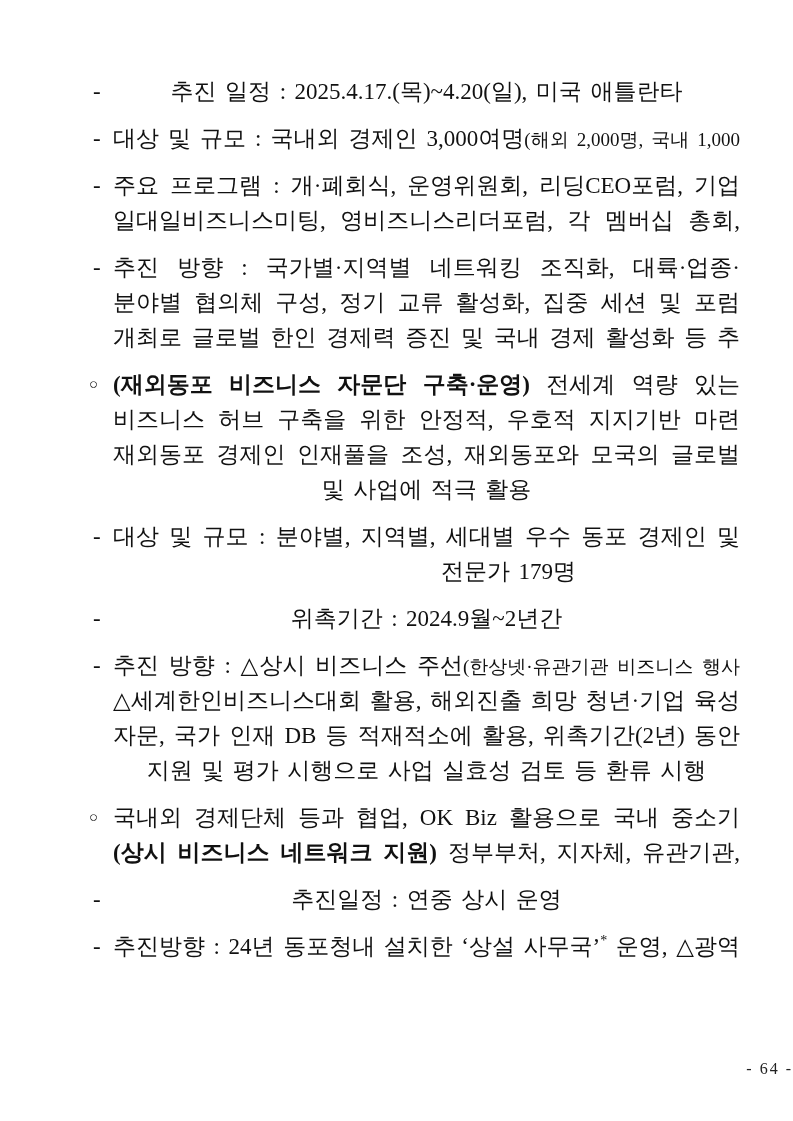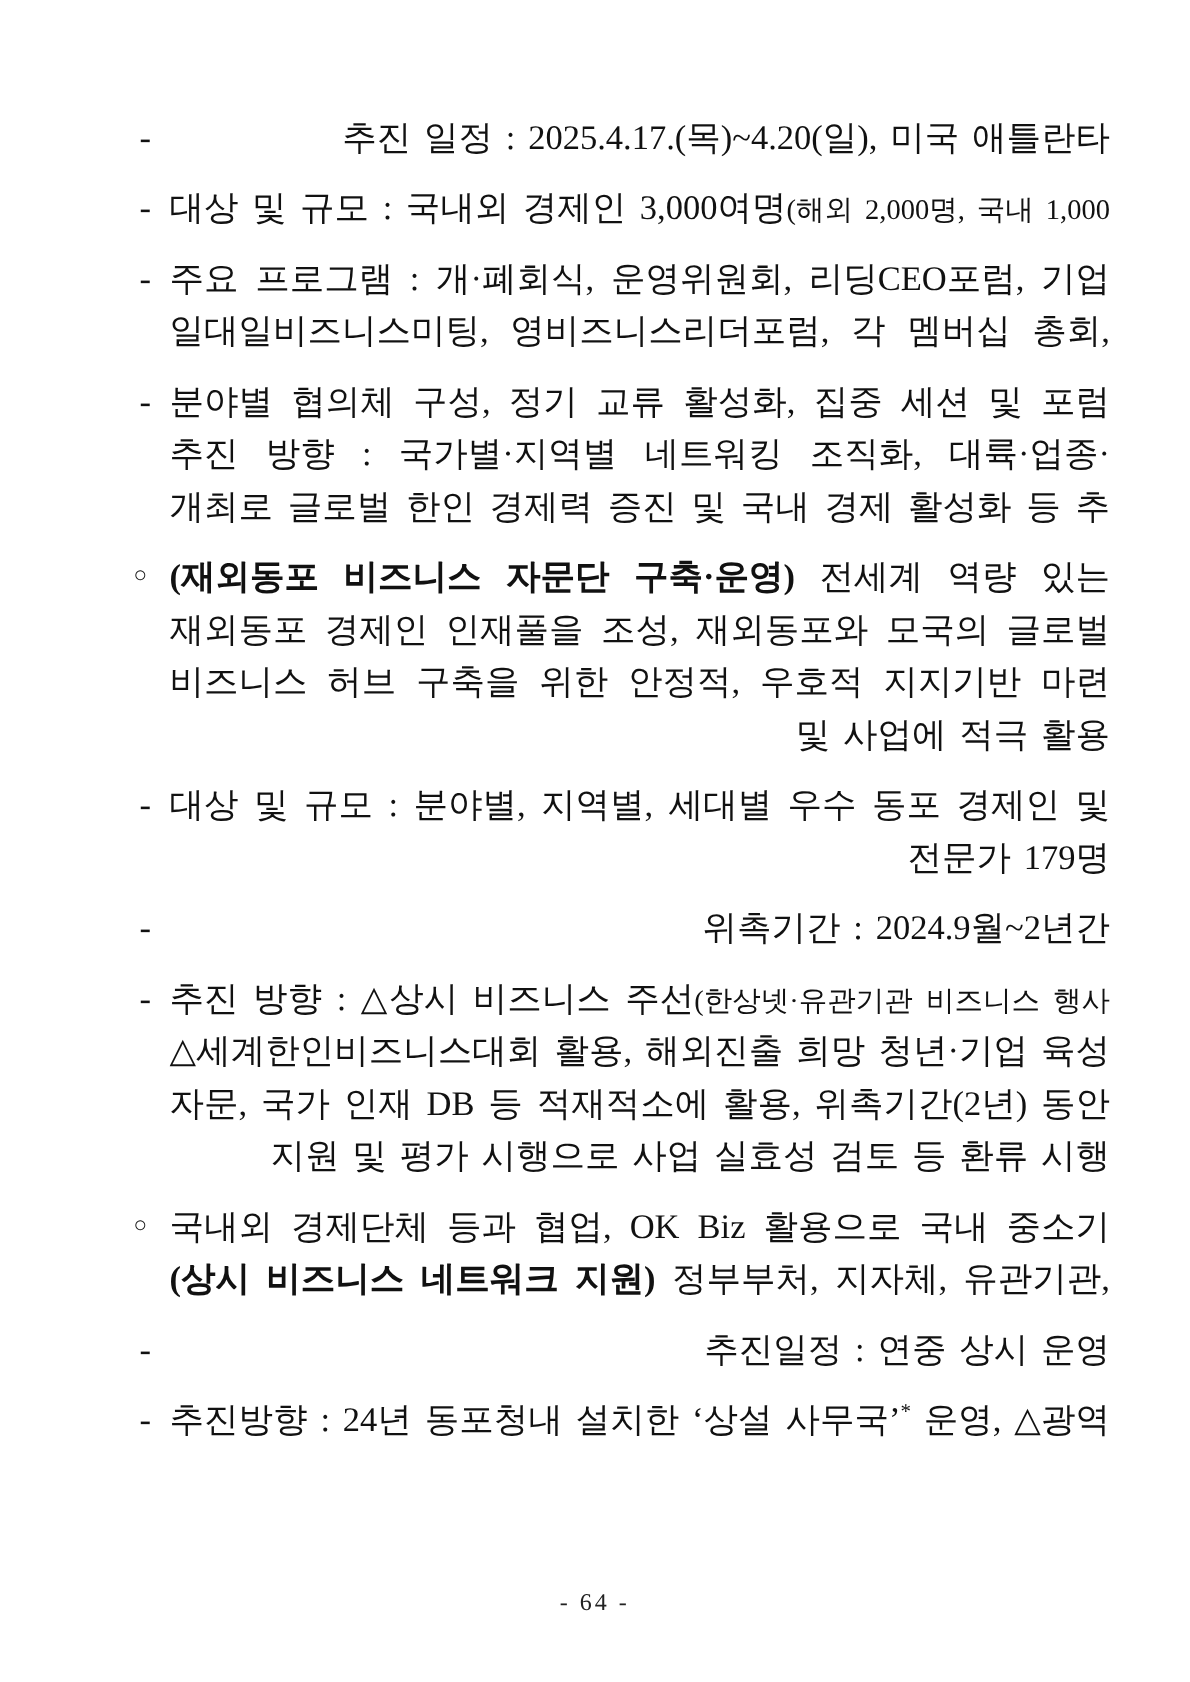--- a/index.html
+++ b/index.html
@@ -32,40 +32,40 @@
   }
   .marker.dash-m { padding-left: 5px; }
   .marker.circle-m { font-size: 15px; padding-left: 1px; }
   .lines { flex: 1; min-width: 0; }
   .line {
     font-size: 23px;
     line-height: 35px;
     height: 35px;
     overflow: hidden;
     word-spacing: 0.12em;
-    text-align: right;
+    text-align: center;
   }
   .line.just {
     text-align: justify;
     text-align-last: justify;
   }
   .seg.n  { font-size: 23px; }
   .seg.sm { font-size: 19px; }
   .seg.b  { font-size: 23px; font-weight: 700; margin-top: 20px; }
   .seg.sup {
     font-size: 14px;
     vertical-align: super;
     line-height: 0;
   }
   .page-number {
     position: absolute;
     left: 0;
     right: 0;
     top: 1060px;
-    text-align: center;
+    text-align: right;
     font-size: 16px;
     letter-spacing: 2px;
     color: #222222;
   }
 </style>
 </head>
 <body>
 
 <div class="page">
   <div class="content">
@@ -84,31 +84,31 @@
       <div class="block dash">
         <span class="marker dash-m">-</span>
         <div class="lines">
           <div class="line just"><span class="seg n">주요 프로그램 : 개·폐회식, 운영위원회, 리딩CEO포럼, 기업전시회,</span></div>
           <div class="line just"><span class="seg n">일대일비즈니스미팅, 영비즈니스리더포럼, 각 멤버십 총회, VC투</span></div>
         </div>
       </div>
       <div class="block dash">
         <span class="marker dash-m">-</span>
         <div class="lines">
+          <div class="line just"><span class="seg n">추진 방향 : 국가별·지역별 네트워킹 조직화, 대륙·업종·</span></div>
           <div class="line just"><span class="seg n">분야별 협의체 구성, 정기 교류 활성화, 집중 세션 및 포럼</span></div>
-          <div class="line just"><span class="seg n">추진 방향 : 국가별·지역별 네트워킹 조직화, 대륙·업종·</span></div>
           <div class="line just"><span class="seg n">개최로 글로벌 한인 경제력 증진 및 국내 경제 활성화 등 추진</span></div>
         </div>
       </div>
       <div class="block circle">
         <span class="marker circle-m">○</span>
         <div class="lines">
           <div class="line just"><span class="seg b">(재외동포 비즈니스 자문단 구축·운영)</span><span class="seg n"> 전세계 역량 있는</span></div>
+          <div class="line just"><span class="seg n">비즈니스 허브 구축을 위한 안정적, 우호적 지지기반 마련</span></div>
           <div class="line just"><span class="seg n">재외동포 경제인 인재풀을 조성, 재외동포와 모국의 글로벌</span></div>
-          <div class="line just"><span class="seg n">비즈니스 허브 구축을 위한 안정적, 우호적 지지기반 마련</span></div>
           <div class="line"><span class="seg n">및 사업에 적극 활용</span></div>
         </div>
       </div>
       <div class="block dash">
         <span class="marker dash-m">-</span>
         <div class="lines">
           <div class="line just"><span class="seg n">대상 및 규모 : 분야별, 지역별, 세대별 우수 동포 경제인 및</span></div>
           <div class="line" style="padding-left: 164px;"><span class="seg n">전문가 179명</span></div>
         </div>
       </div>

